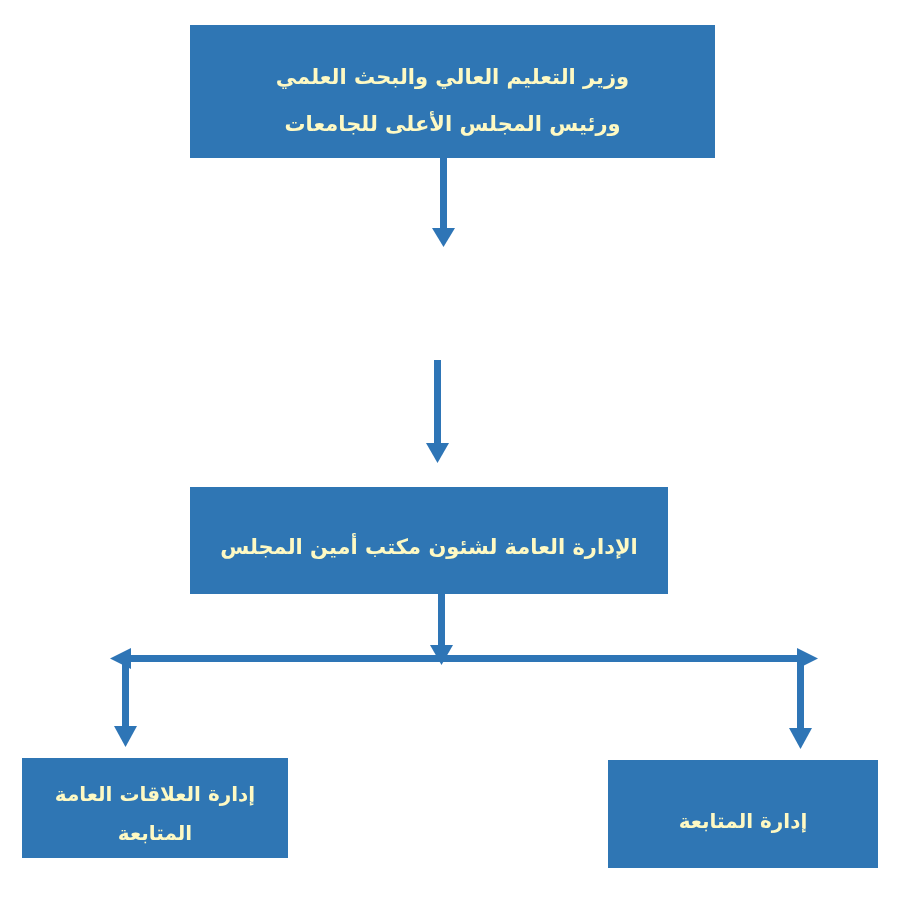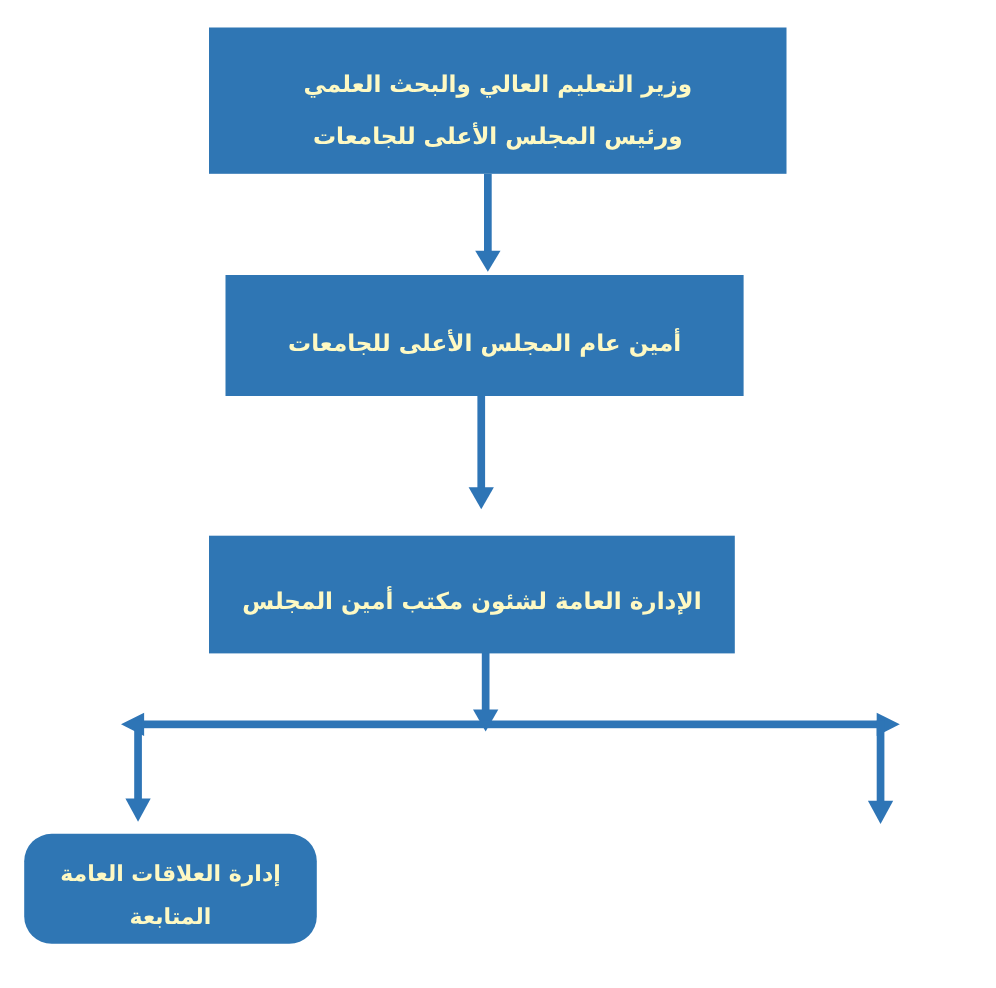--- a/index.html
+++ b/index.html
@@ -143,27 +143,27 @@
       <rect x="797" y="655" width="7" height="77" fill="#2E75B6"></rect>
       <path d="M789,728 L812,728 L800.5,749 Z" fill="#2E75B6"></path>
     </g>
   </svg>
 
   <div class="org-box" id="box-minister" style="background:#2F76B4;">
     <span class="line">وزير التعليم العالي والبحث العلمي</span>
     <span class="line">ورئيس المجلس الأعلى للجامعات</span>
   </div>
 
-  <div class="org-box" id="box-secretary-general" style="background:#2F76B4;">
-    <span class="line">أمين عام المجلس الأعلى للجامعات</span>
-  </div>
 
   <div class="org-box" id="box-general-admin" style="background:#2F76B4;margin-top:14px;">
     <span class="line">الإدارة العامة لشئون مكتب أمين المجلس</span>
   </div>
 
-  <div class="org-box" id="box-public-relations" style="background:#2F76B4;border-radius:25px;">
+  <div class="org-box" id="box-public-relations" style="background:#2F76B4;">
     <span class="line">إدارة العلاقات العامة</span>
     <span class="line">المتابعة</span>
   </div>
 
+  <div class="org-box" id="box-follow-up" style="background:#2F76B4;">
+    <span class="line">إدارة المتابعة</span>
+  </div>
 
 </div>
 
 </body></html>

